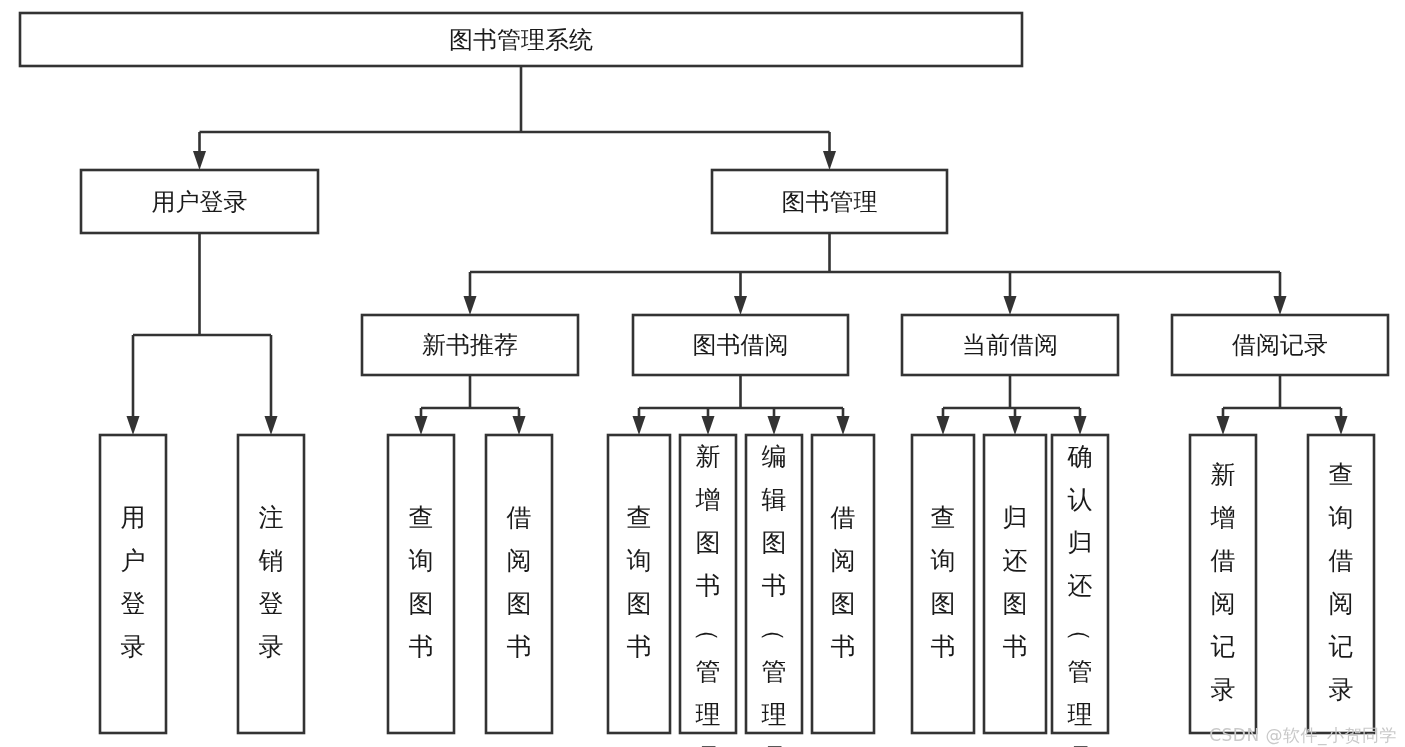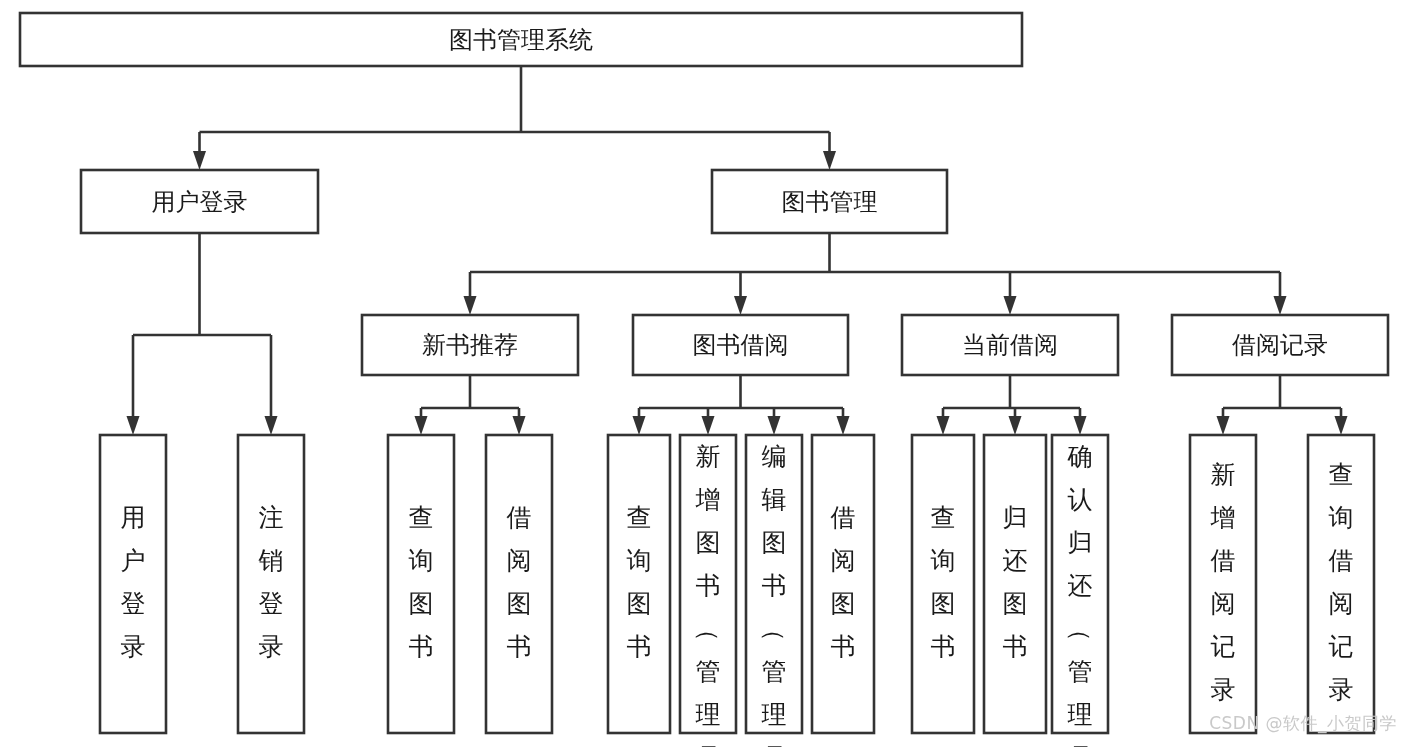--- a/index.html
+++ b/index.html
@@ -21,21 +21,21 @@
   .vlabel{
     fill:#1a1a1a;
     font-family:"DejaVu Sans","Liberation Sans",sans-serif;
     font-size:25px;
     text-anchor:middle;
   }
   .link{fill:none;stroke:#333333;stroke-width:2.6;stroke-linecap:butt;}
   .arrow-head{fill:#333333;stroke:none;}
   .watermark{
     position:absolute;
-    right:8px;bottom:12px;
+    right:8px;bottom:0;
     font-family:"DejaVu Sans","Liberation Sans",sans-serif;
     font-size:17px;
     color:#c9c9c9;
     white-space:nowrap;
     letter-spacing:0.5px;
     pointer-events:none;
   }
 </style>
 </head>
 <body>

